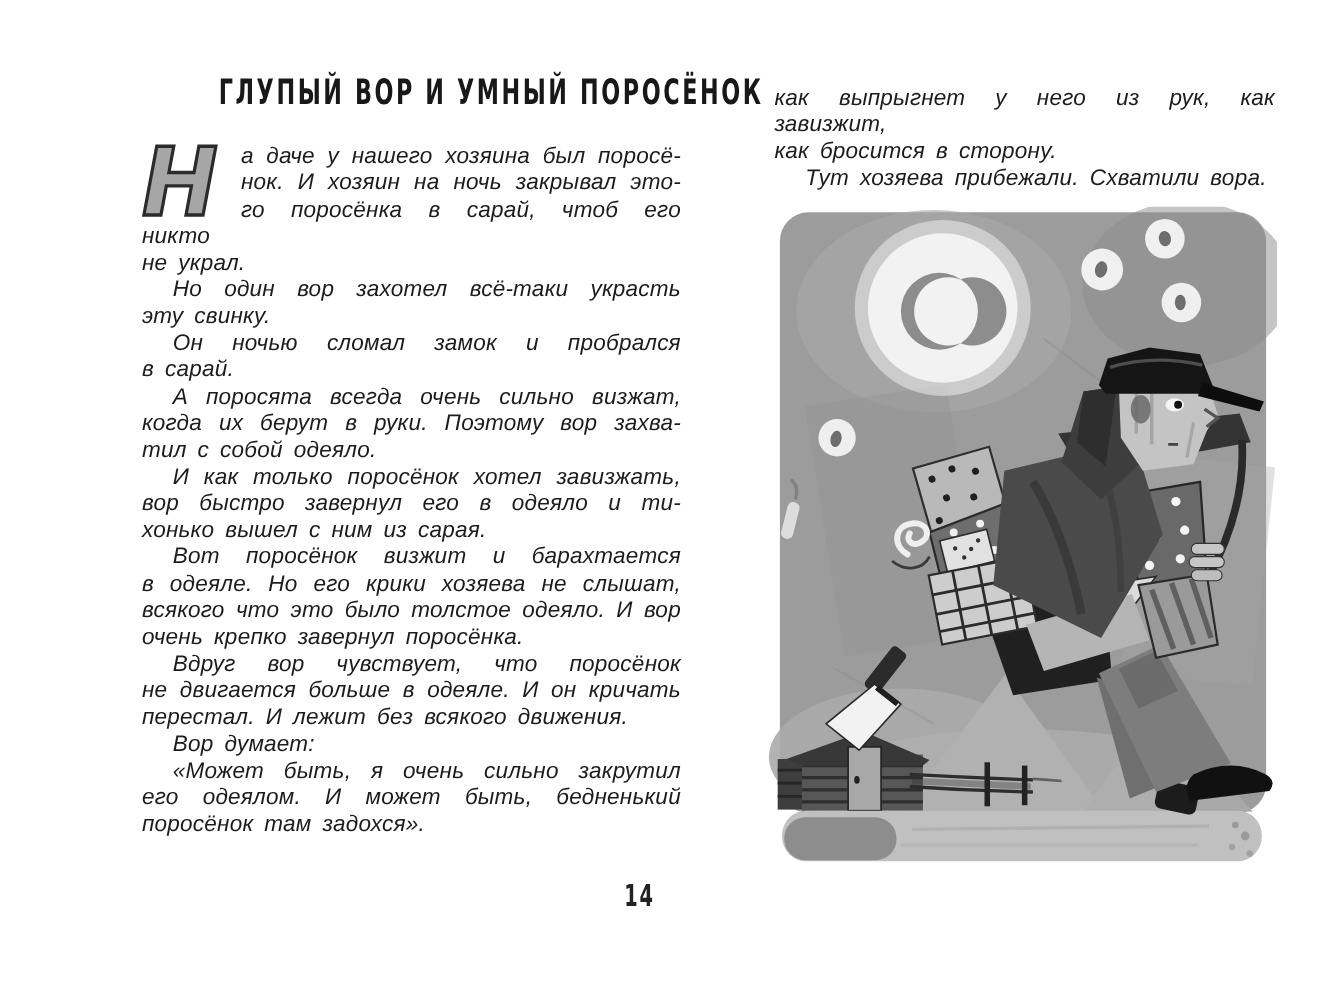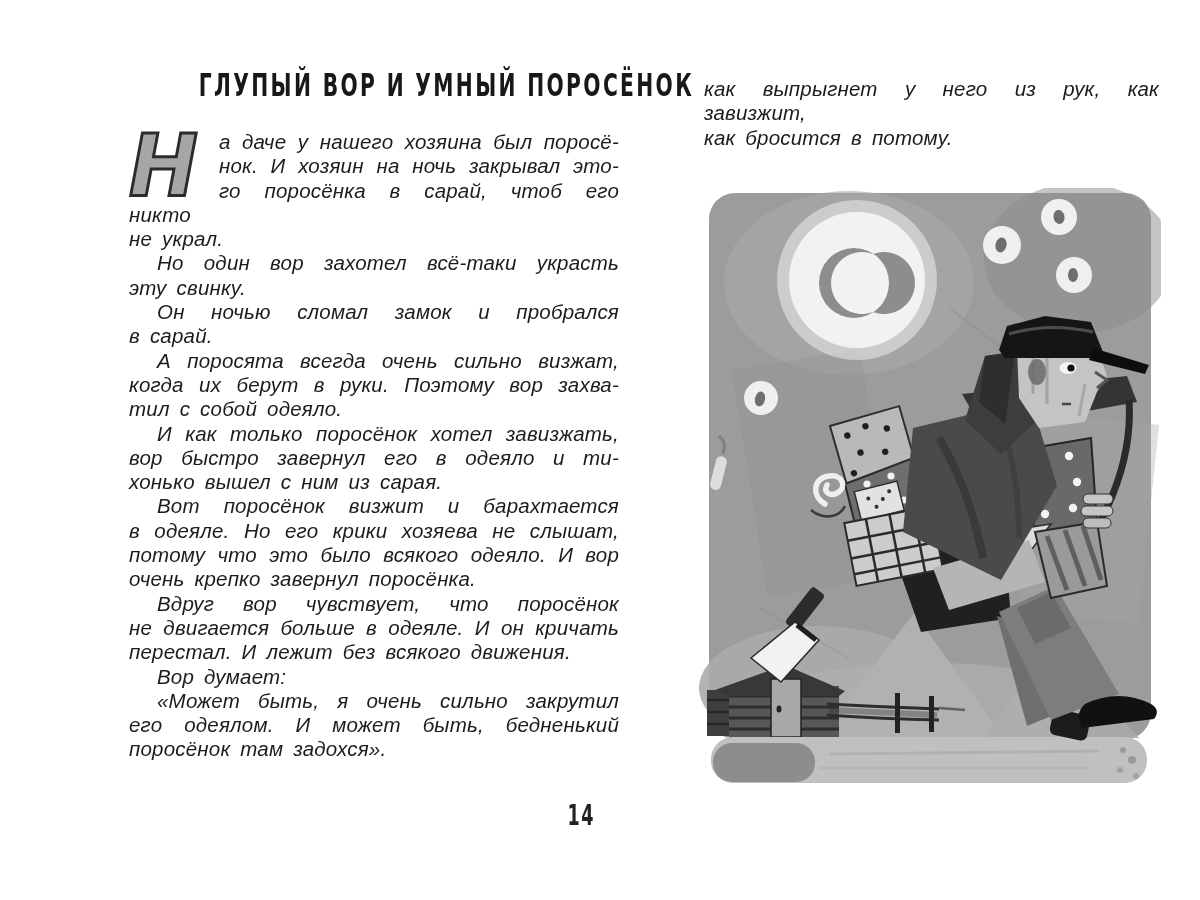--- a/index.html
+++ b/index.html
@@ -60,21 +60,21 @@
           <div class="line last">тил с собой одеяло.</div>
         </div>
         <div class="para">
           <div class="line indent">И как только поросёнок хотел завизжать,</div>
           <div class="line">вор быстро завернул его в одеяло и ти-</div>
           <div class="line last">хонько вышел с ним из сарая.</div>
         </div>
         <div class="para">
           <div class="line indent">Вот поросёнок визжит и барахтается</div>
           <div class="line">в одеяле. Но его крики хозяева не слышат,</div>
-          <div class="line">потому что это было всякого одеяло. И вор</div>
+          <div class="line">всякого что это было толстое одеяло. И вор</div>
           <div class="line last">очень крепко завернул поросёнка.</div>
         </div>
         <div class="para">
           <div class="line indent">Вдруг вор чувствует, что поросёнок</div>
           <div class="line">не двигается больше в одеяле. И он кричать</div>
           <div class="line last">перестал. И лежит без всякого движения.</div>
         </div>
         <div class="para">
           <div class="line last indent">Вор думает:</div>
         </div>
@@ -86,21 +86,24 @@
       </div>
     <div class="folio">
       <span>14</span>
     </div>
   </div>
 
   <div>
     <div class="text-col right">
         <div class="para">
           <div class="line">как выпрыгнет у него из рук, как завизжит,</div>
-          <div class="line last">как бросится в потому.</div>
+          <div class="line last">как бросится в сторону.</div>
+        </div>
+        <div class="para">
+          <div class="line last indent">Тут хозяева прибежали. Схватили вора.</div>
         </div>
       </div>
 
     <figure class="illustration" role="img" aria-label="Вор в кепке бежит ночью с поросёнком, завёрнутым в лоскутное одеяло; луна, звёзды, сарай и забор">
       <svg width="462" height="612" viewBox="0 0 462 612" xmlns="http://www.w3.org/2000/svg">
 
         <g>
           <rect x="10" y="5" width="442" height="546" rx="26" fill="#9c9c9c"></rect>
           <ellipse cx="150" cy="95" rx="125" ry="92" fill="#a9a9a9" opacity="0.65"></ellipse>
           <ellipse cx="380" cy="70" rx="95" ry="75" fill="#8b8b8b" opacity="0.5"></ellipse>

